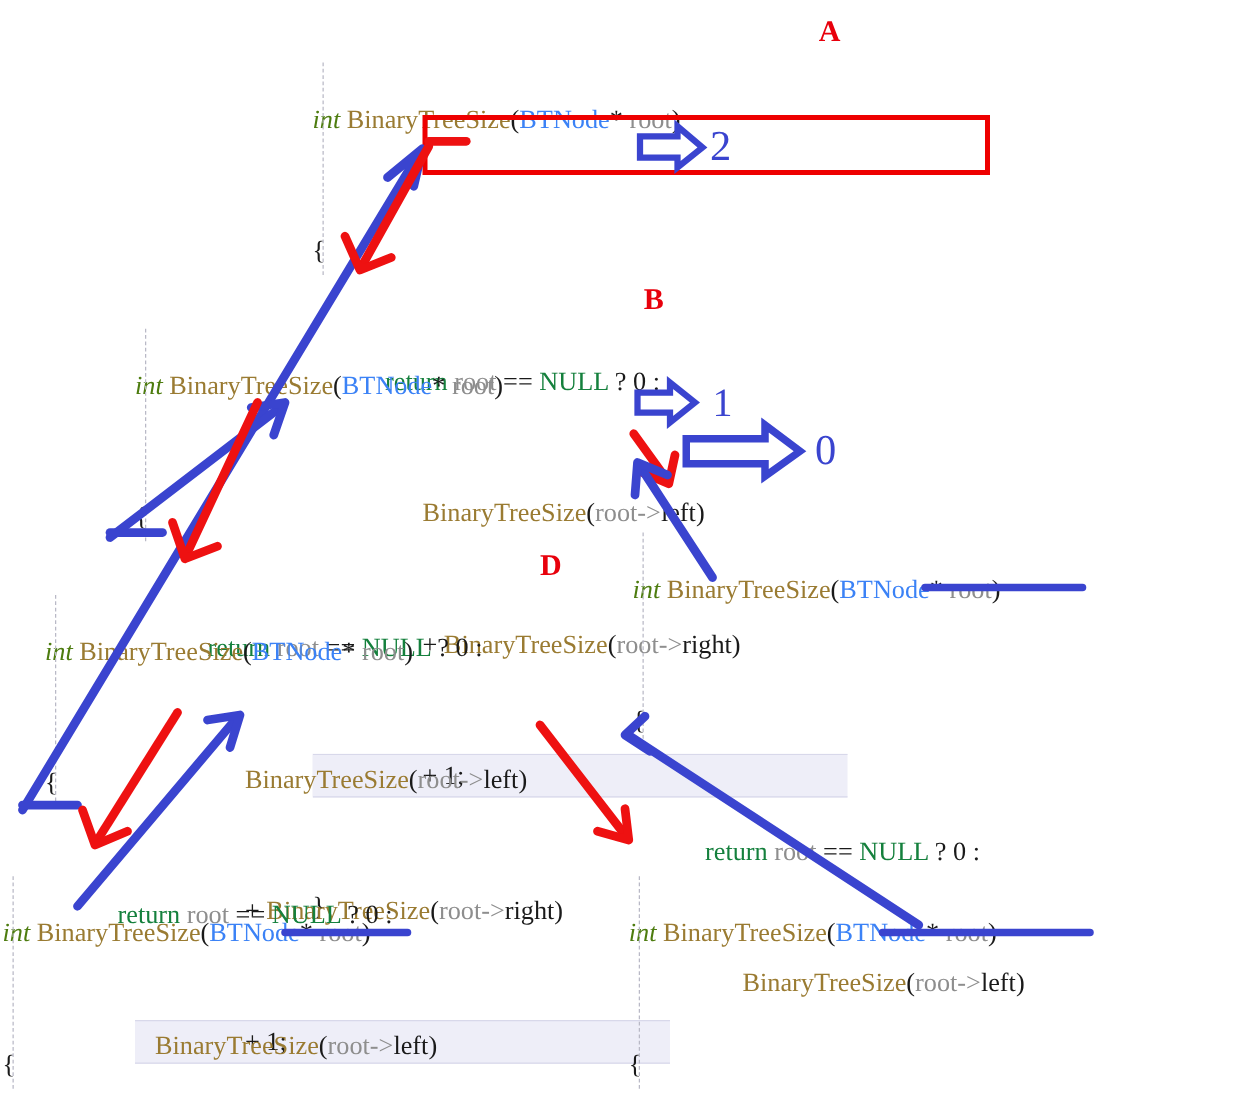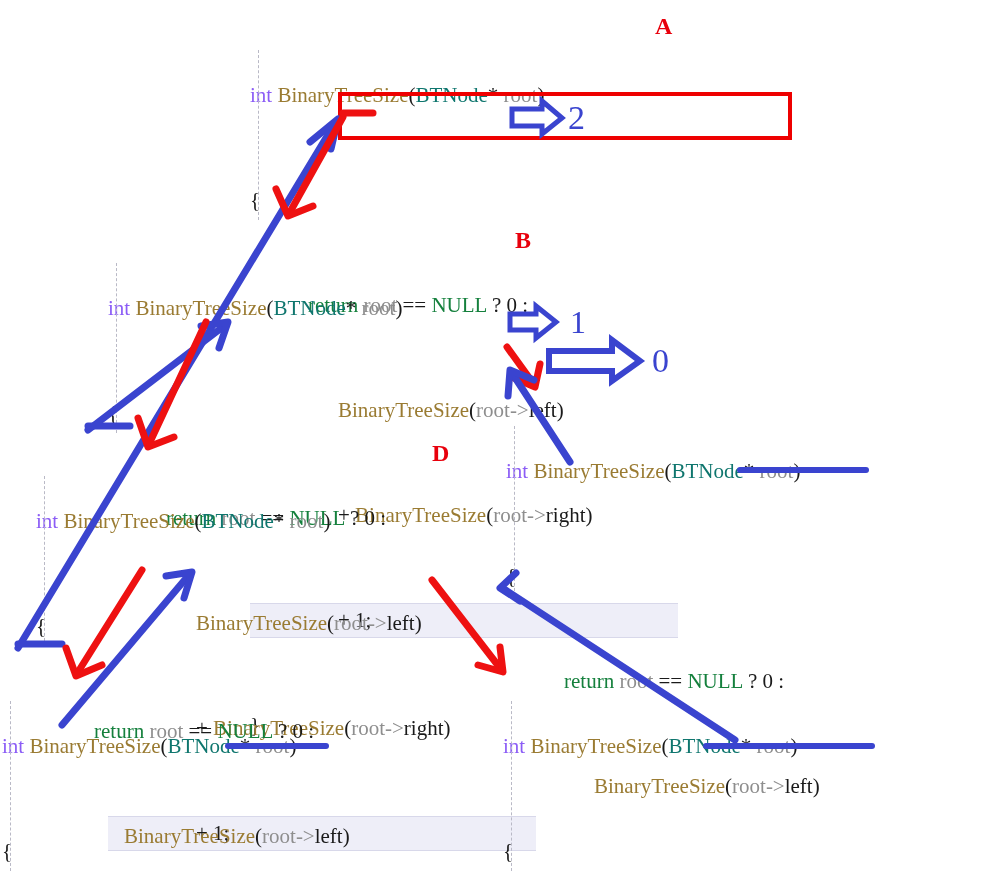--- a/index.html
+++ b/index.html
@@ -8,23 +8,23 @@
     font-family:"Liberation Serif","DejaVu Serif",serif;
   }
   .stage{position:absolute;left:0;top:0;width:996px;height:875px;}
 
   
   .code-block{position:absolute;white-space:pre;font-size:21px;line-height:35px;letter-spacing:0px;}
   .code-line{position:relative;height:35px;white-space:pre;}
   .code-line.hl{background:#eeeef8;box-shadow:inset 0 1px 0 #d8d8ea, inset 0 -1px 0 #d8d8ea;}
 
   
-  .kw-type{color:#8b5cf6;}
+  .kw-type{color:#4d7c0f;font-style:italic;}
   .fn{color:#9a7b32;}
-  .type{color:#0f766e;}
+  .type{color:#3b82f6;}
   .var{color:#8e8e8e;}
   .punc{color:#1a1a1a;}
   .kw{color:#15803d;}
   .op{color:#1a1a1a;}
   .num{color:#1a1a1a;}
   .star{color:#1a1a1a;}
 
   
   .guide{position:absolute;width:0;border-left:1px dashed #b9b9c6;}
 

